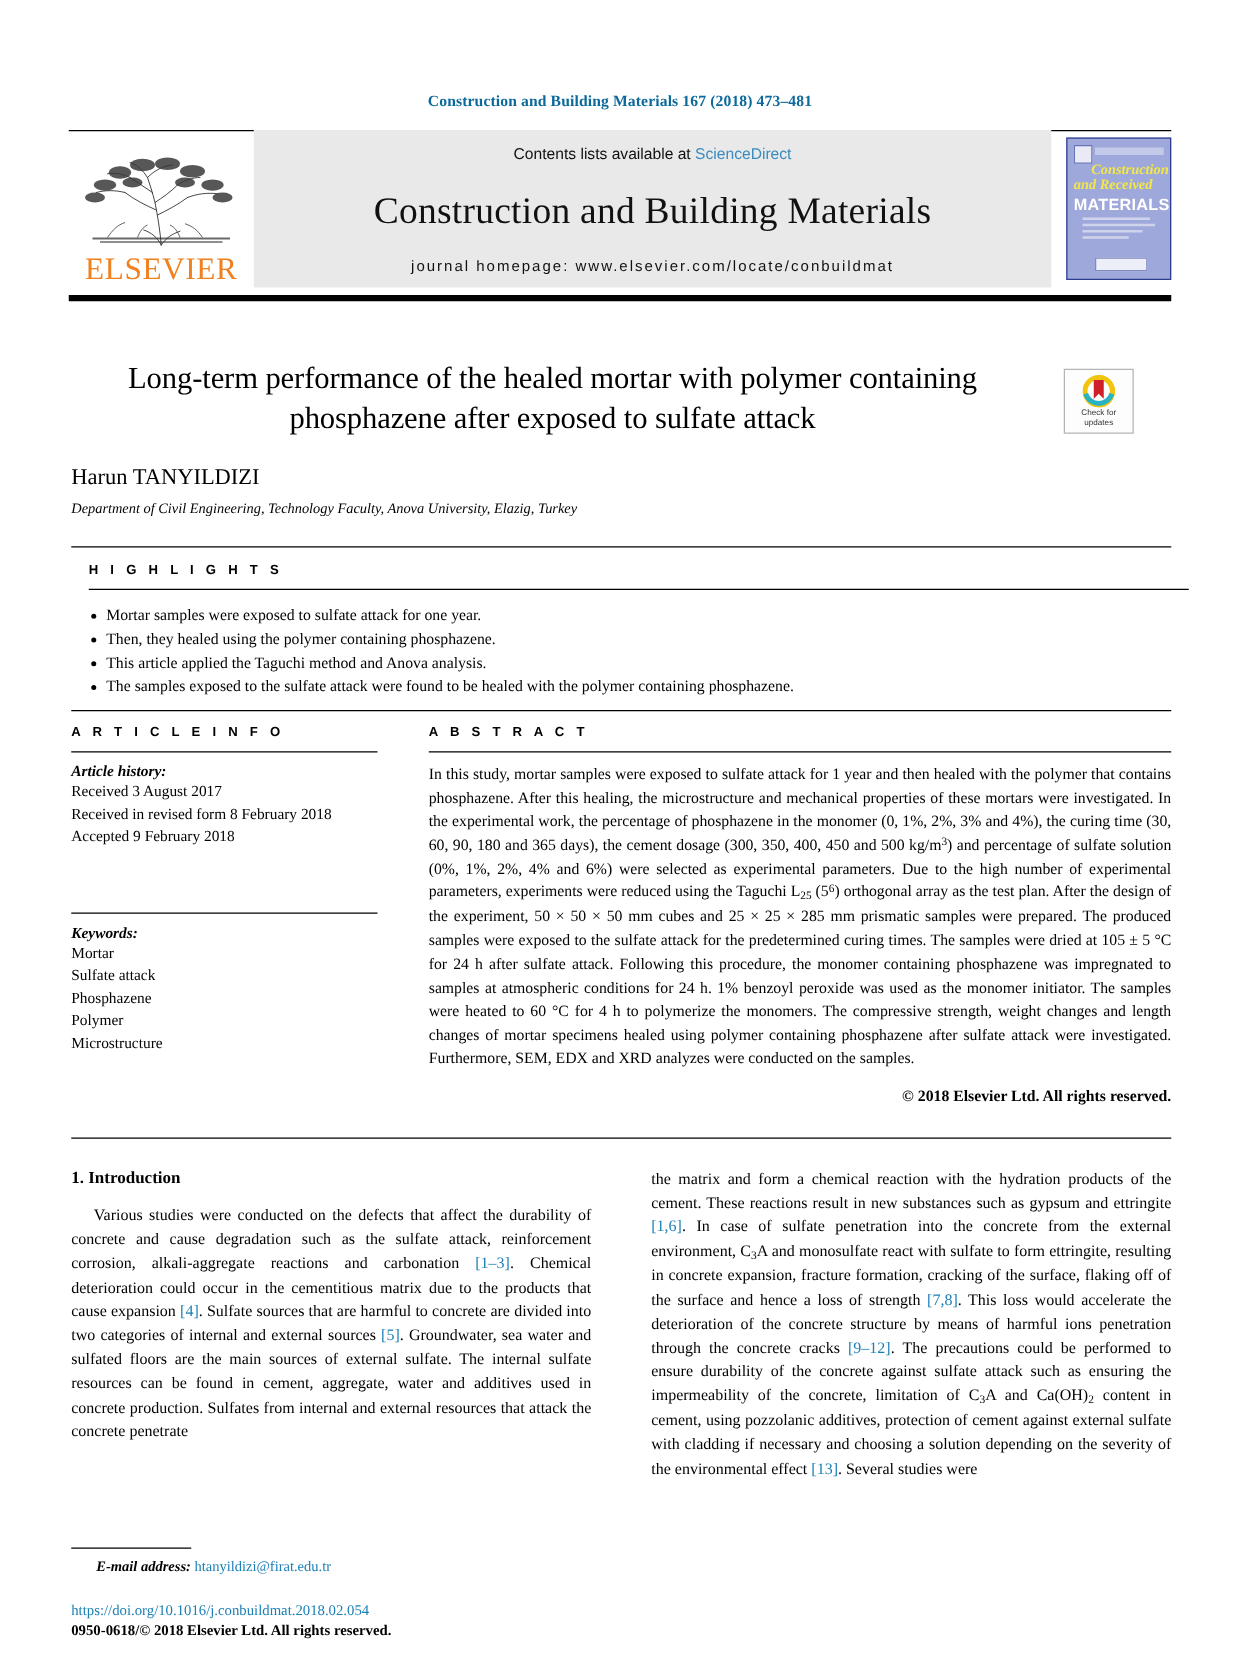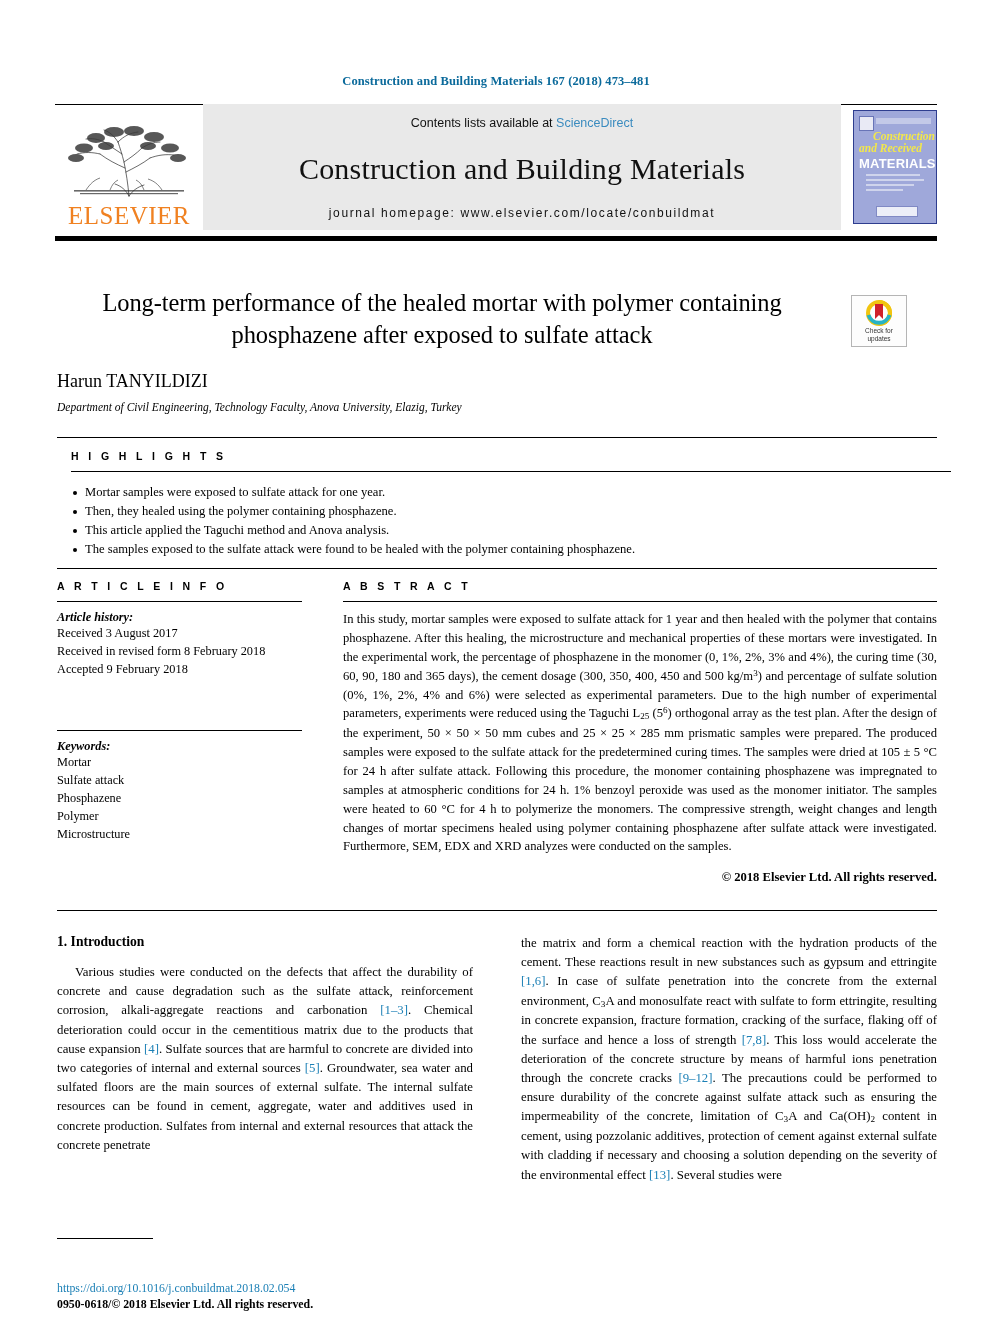--- a/index.html
+++ b/index.html
@@ -580,20 +580,24 @@
       <div class="h2">1. Introduction</div>
       <p class="para" id="intro-left">Various studies were conducted on the defects that affect the durability of concrete and cause degradation such as the sulfate attack, reinforcement corrosion, alkali-aggregate reactions and carbonation <span class="ref">[1–3]</span>. Chemical deterioration could occur in the cementitious matrix due to the products that cause expansion <span class="ref">[4]</span>. Sulfate sources that are harmful to concrete are divided into two categories of internal and external sources <span class="ref">[5]</span>. Groundwater, sea water and sulfated floors are the main sources of external sulfate. The internal sulfate resources can be found in cement, aggregate, water and additives used in concrete production. Sulfates from internal and external resources that attack the concrete penetrate</p>
     </div>
     <div class="col">
       <p class="para noind" id="intro-right">the matrix and form a chemical reaction with the hydration products of the cement. These reactions result in new substances such as gypsum and ettringite <span class="ref">[1,6]</span>. In case of sulfate penetration into the concrete from the external environment, C<sub>3</sub>A and monosulfate react with sulfate to form ettringite, resulting in concrete expansion, fracture formation, cracking of the surface, flaking off of the surface and hence a loss of strength <span class="ref">[7,8]</span>. This loss would accelerate the deterioration of the concrete structure by means of harmful ions penetration through the concrete cracks <span class="ref">[9–12]</span>. The precautions could be performed to ensure durability of the concrete against sulfate attack such as ensuring the impermeability of the concrete, limitation of C<sub>3</sub>A and Ca(OH)<sub>2</sub> content in cement, using pozzolanic additives, protection of cement against external sulfate with cladding if necessary and choosing a solution depending on the severity of the environmental effect <span class="ref">[13]</span>. Several studies were</p>
     </div>
   </div>
 
   <div class="footnote">
     <div class="footnote-rule"></div>
+    <div class="footnote-text">
+      <em>E-mail address:</em>
+      <span class="email-link">htanyildizi@firat.edu.tr</span>
+    </div>
   </div>
 
   <div class="footer">
     <div class="doi">https://doi.org/10.1016/j.conbuildmat.2018.02.054</div>
     <div class="copyline">0950-0618/© 2018 Elsevier Ltd. All rights reserved.</div>
   </div>
 
 </div>
 
 </body></html>

